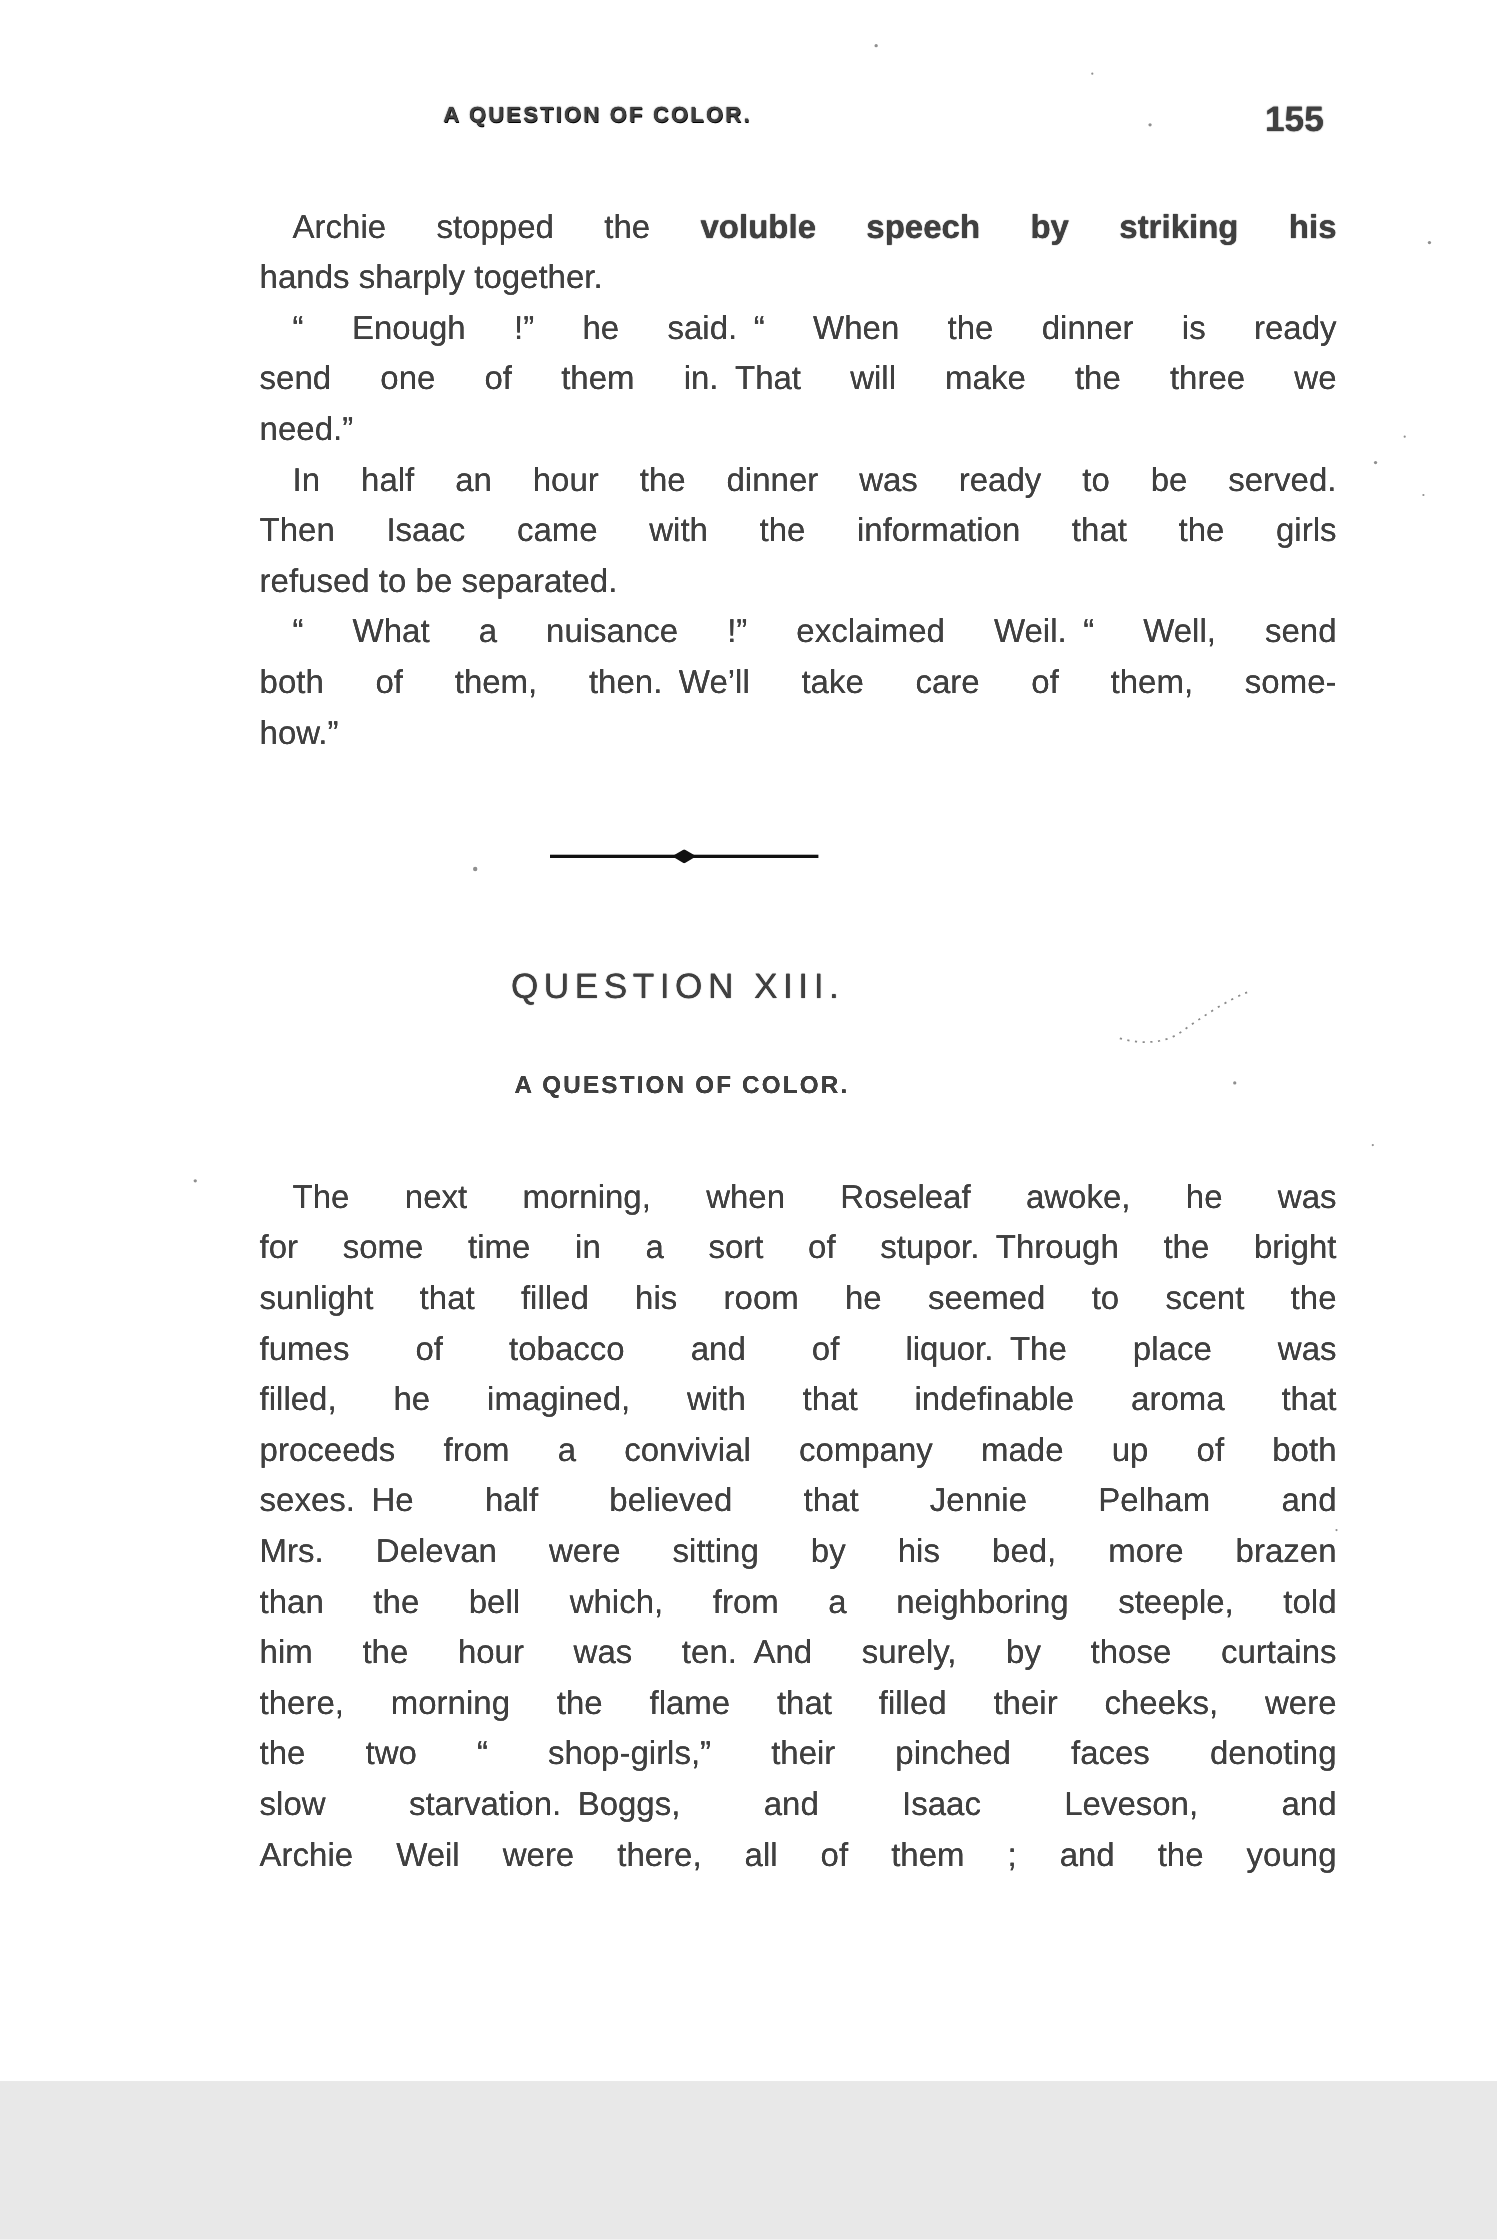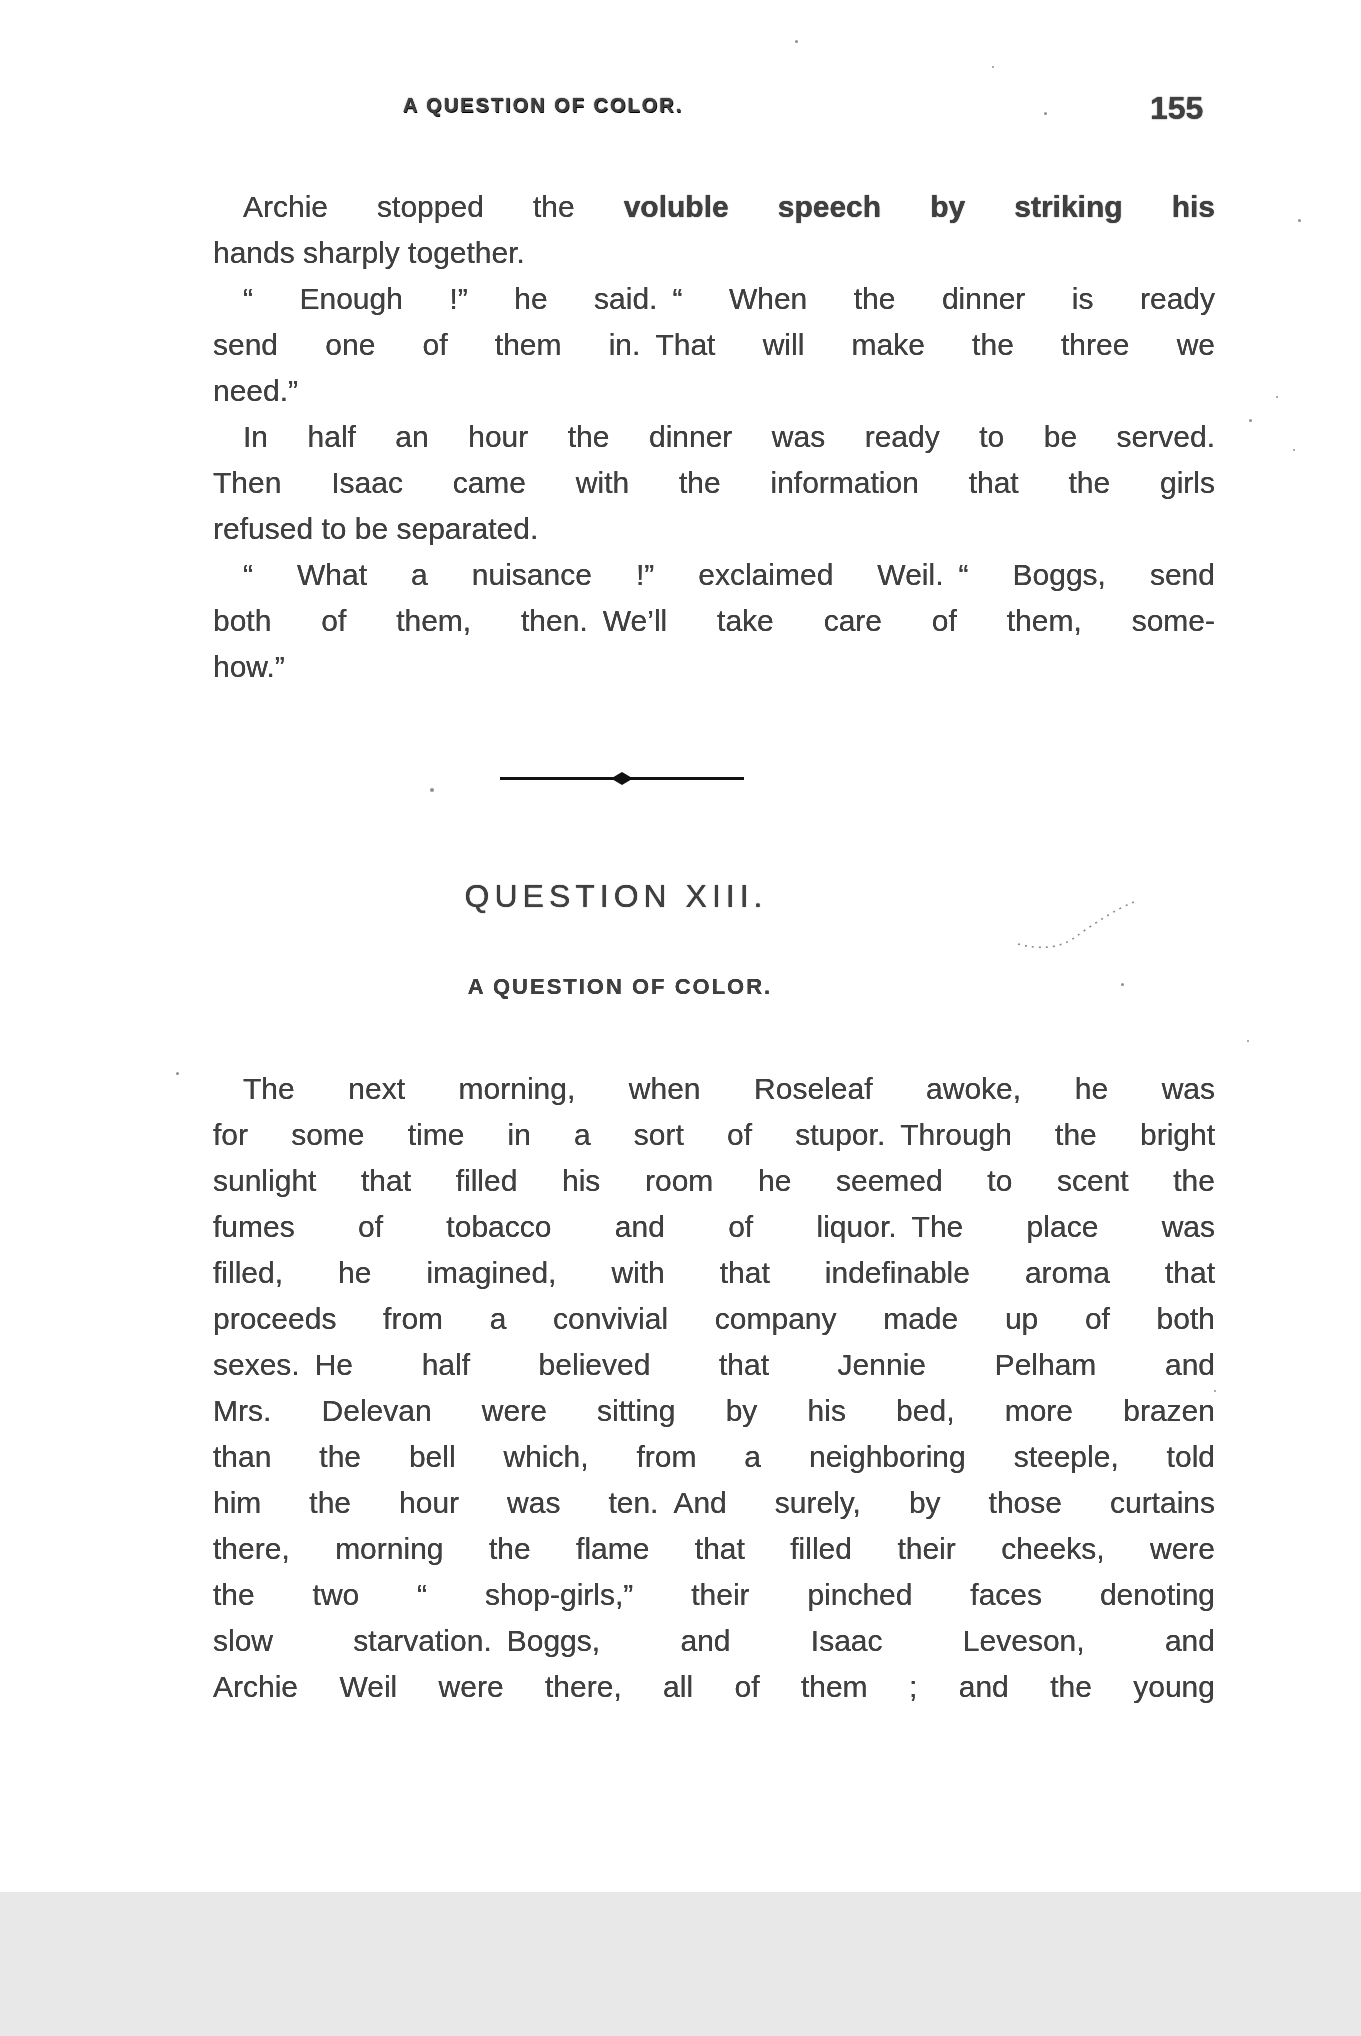--- a/index.html
+++ b/index.html
@@ -28,20 +28,21 @@
   }
   
   .text-col{position:absolute;left:213px;width:1002px;}
   .sec-end{top:184px;}
   .sec-body{top:1066px;}
   .line{
     font-size:30px;
     line-height:46px;min-height:46px;
     text-shadow:0 0 0.5px rgba(0,0,0,0.85);
     white-space:pre-wrap;
+    margin-left:23px;
   }
   .jf{text-align:justify;text-align-last:justify;}
   .left{text-align:left;text-align-last:left;}
   .indent{text-indent:30px;}
   .ink-heavy{font-weight:bold;text-shadow:0 0 1px #000;}
   
   .divider{position:absolute;top:770px;left:500px;width:244px;height:16px;}
   .divider .rule{position:absolute;top:7px;left:0;width:100%;height:3px;background:#111;filter:blur(0.3px);}
   .divider .diamond{
     position:absolute;top:2px;left:calc(50% - 11px);
@@ -76,21 +77,21 @@
 
   <div class="text-col sec-end">
     <div class="line jf indent"><span>Archie stopped the </span><span class="ink-heavy">voluble speech by striking his</span></div>
     <div class="line left">hands sharply together.</div>
     <div class="line jf indent">“ Enough !” he said. “ When the dinner is ready</div>
     <div class="line jf">send one of them in. That will make the three we</div>
     <div class="line left">need.”</div>
     <div class="line jf indent">In half an hour the dinner was ready to be served.</div>
     <div class="line jf">Then Isaac came with the information that the girls</div>
     <div class="line left">refused to be separated.</div>
-    <div class="line jf indent">“ What a nuisance !” exclaimed Weil. “ Boggs, send</div>
+    <div class="line jf indent">“ What a nuisance !” exclaimed Weil. “ Well, send</div>
     <div class="line jf">both of them, then. We’ll take care of them, some-</div>
     <div class="line left">how.”</div>
   </div>
 
   <div class="divider">
     <div class="rule"></div>
     <div class="diamond"></div>
   </div>
 
   <div class="chapter-heading">QUESTION XIII.</div>

